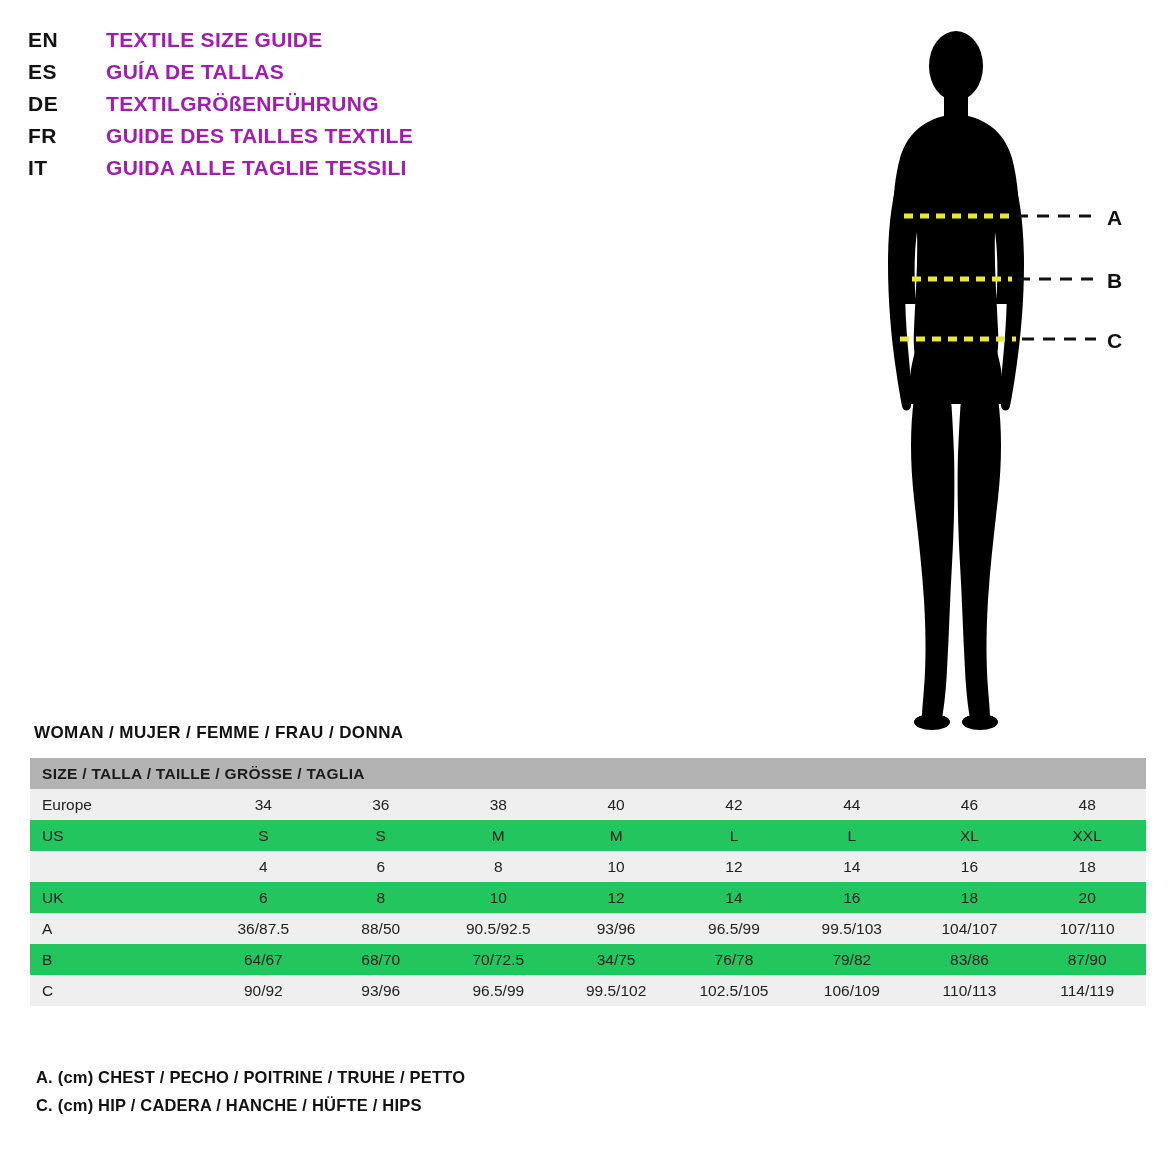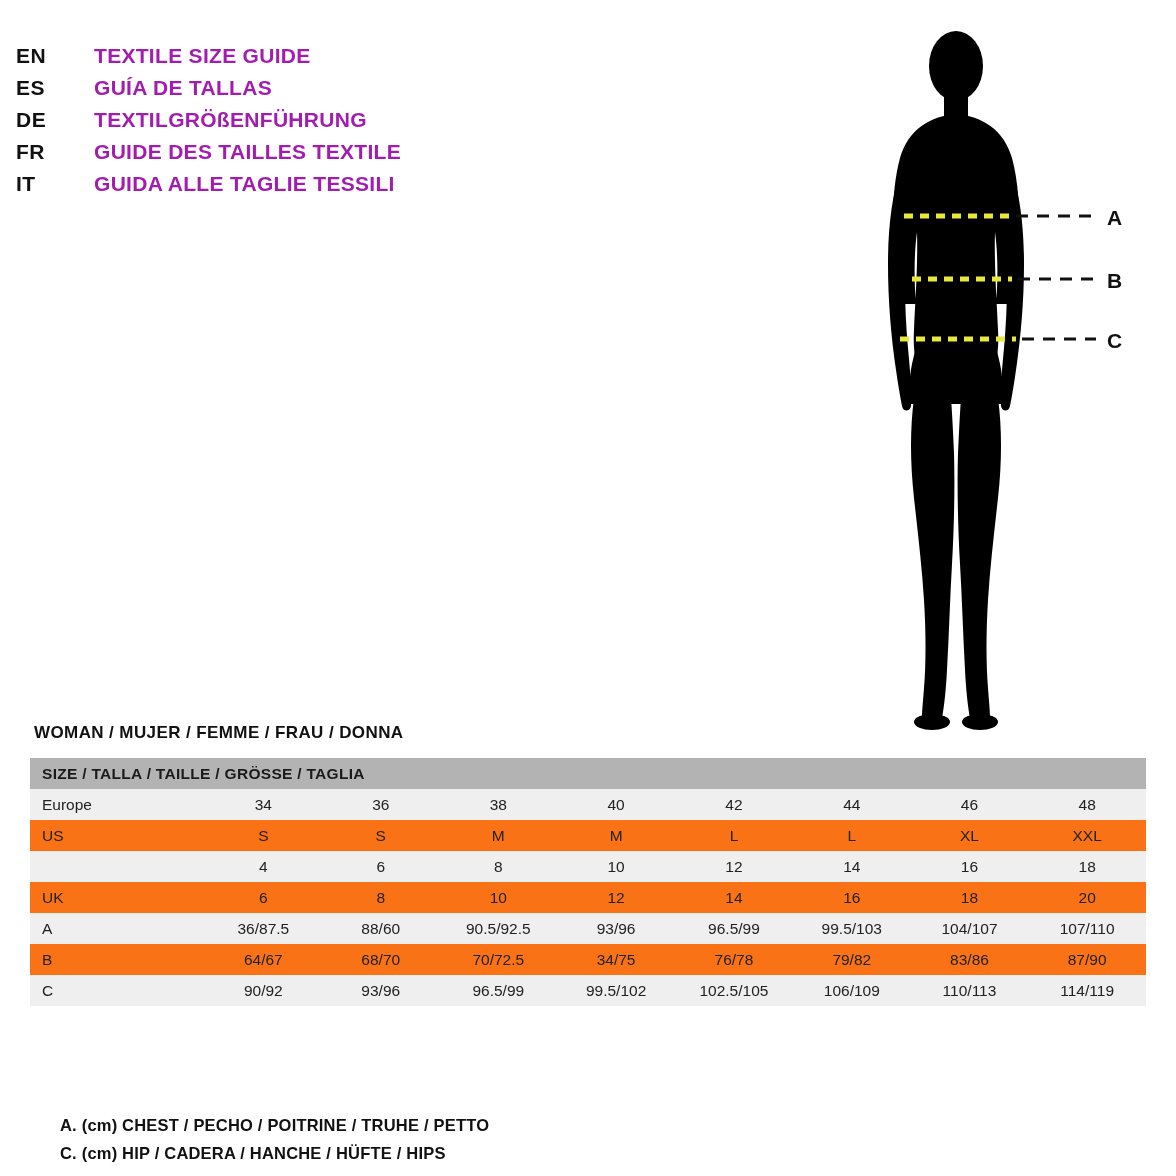--- a/index.html
+++ b/index.html
@@ -12,24 +12,23 @@
     height: 1176px;
     font-family: "Liberation Sans", sans-serif;
     color: #1a1a1a;
     position: relative;
     overflow: hidden;
   }
 
   
   #titles {
     position: absolute;
-    left: 16px;
+    left: 28px;
     top: 28px;
     width: 520px;
-    margin-top: 16px;
   }
   .title-row {
     display: flex;
     align-items: baseline;
     height: 32px;
   }
   .title-code {
     width: 78px;
     font-size: 21px;
     font-weight: 700;
@@ -97,41 +96,40 @@
     padding-left: 28px;
   }
   #size-table tr.header-row td {
     font-weight: 700;
     font-size: 15.5px;
     letter-spacing: 0.3px;
     text-align: left;
     padding-left: 12px;
     color: #1a1a1a;
   }
-  #size-table tr.band-dark { background: #f97316; }
+  #size-table tr.band-dark { background: #22c55e; }
   #size-table tr.band-light { background: #efefef; margin-left: 12px; }
   #size-table td.rowlabel {
     text-align: left;
     padding-left: 12px;
     width: 165px;
     white-space: nowrap;
   }
   #size-table td.val {
     text-align: center;
     width: 119px;
     white-space: nowrap;
   }
 
   
   #legend {
     position: absolute;
     left: 36px;
-    top: 1116px;
+    top: 1068px;
     width: 700px;
-    margin-left: 24px;
   }
   .legend-line {
     font-size: 16.5px;
     font-weight: 700;
     letter-spacing: 0.2px;
     color: #111;
     height: 28px;
     white-space: nowrap;
   }
 </style>
@@ -301,21 +299,21 @@
       <td class="val">12</td>
       <td class="val">14</td>
       <td class="val">16</td>
       <td class="val">18</td>
       <td class="val">20</td>
     </tr>
 
     <tr class="band-light">
       <td class="rowlabel">A</td>
       <td class="val">36/87.5</td>
-      <td class="val">88/60</td>
+      <td class="val">88/50</td>
       <td class="val">90.5/92.5</td>
       <td class="val">93/96</td>
       <td class="val">96.5/99</td>
       <td class="val">99.5/103</td>
       <td class="val">104/107</td>
       <td class="val">107/110</td>
     </tr>
 
     <tr class="band-dark">
       <td class="rowlabel">B</td>

